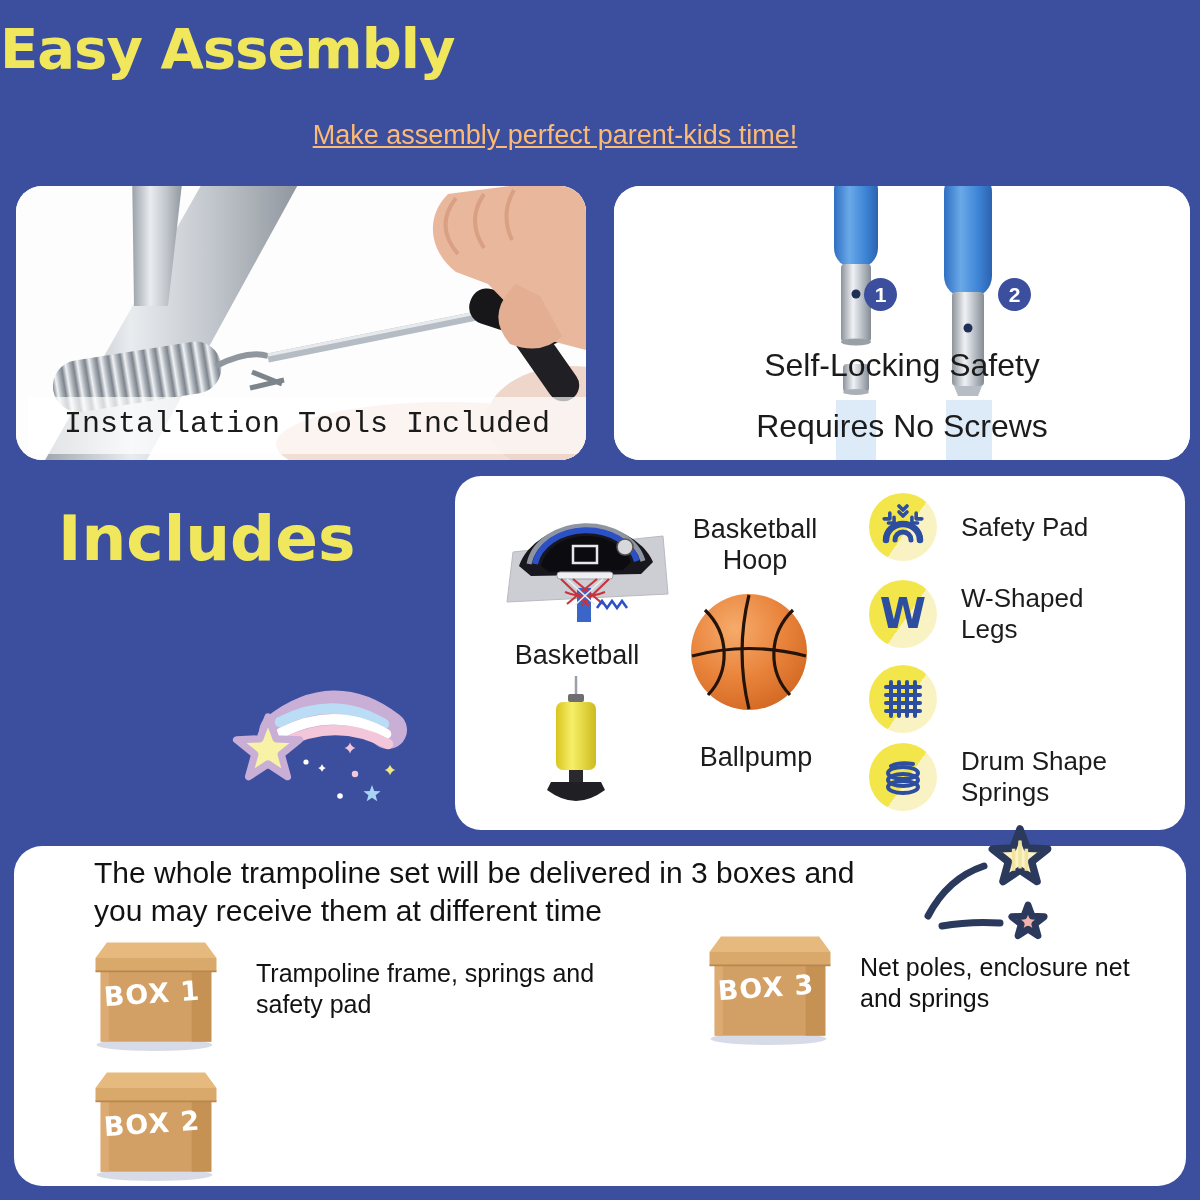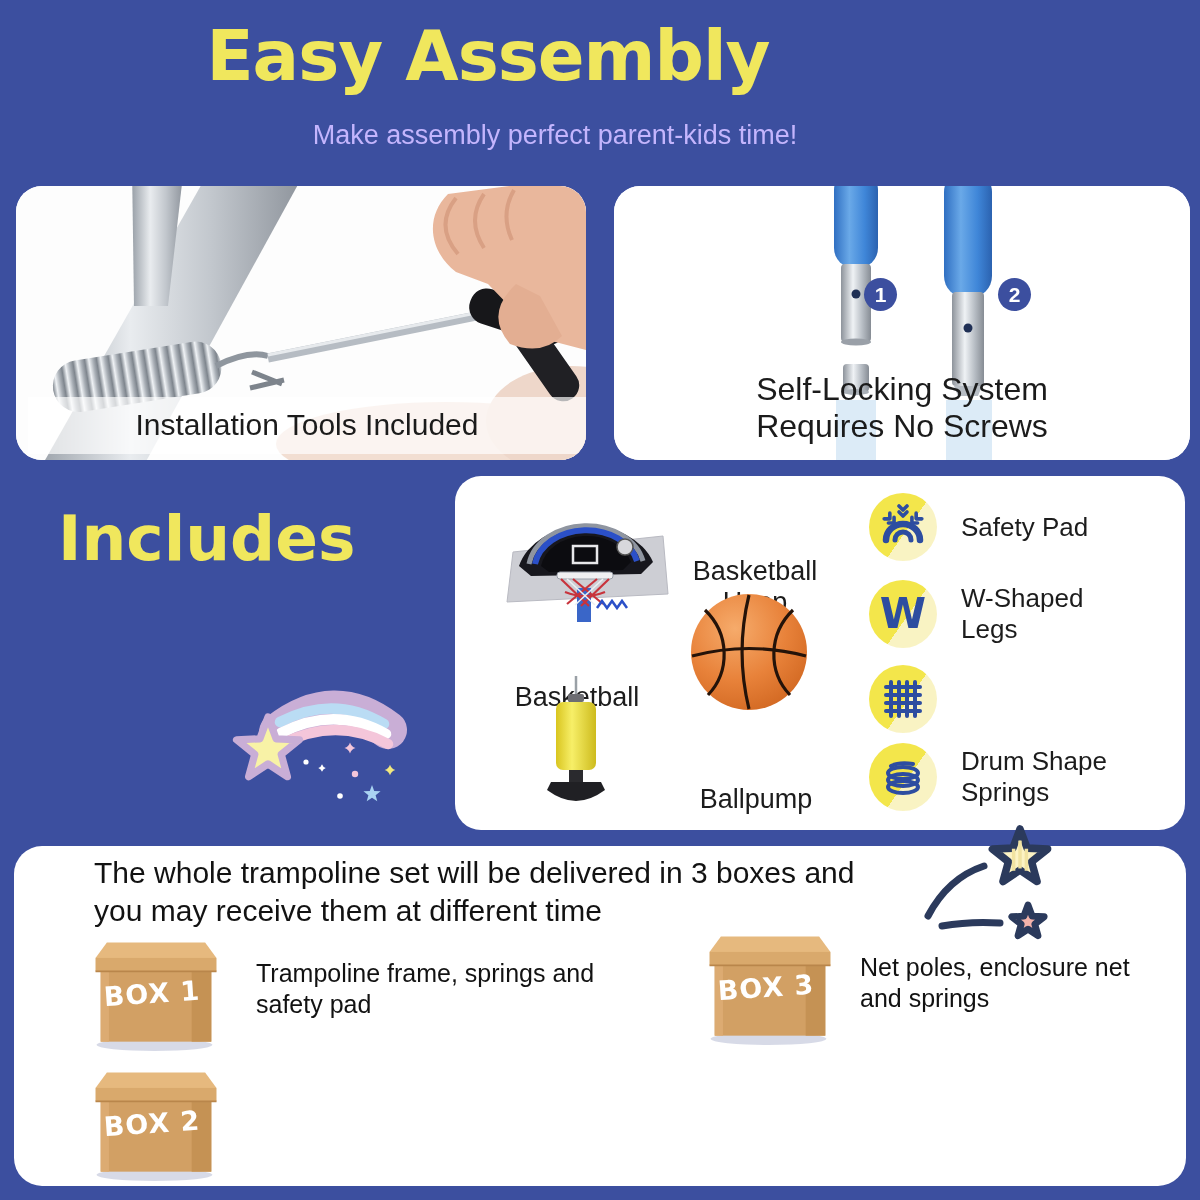--- a/index.html
+++ b/index.html
@@ -1,29 +1,29 @@
 <!DOCTYPE html>
 <html><head>
 <meta charset="utf-8">
 <style>
   html,body{margin:0;padding:0;width:1200px;height:1200px;background:#3c4f9f;
     font-family:"Liberation Sans",sans-serif;position:relative;overflow:hidden;}
   .abs{position:absolute;}
   .panel{position:absolute;background:#ffffff;border-radius:26px;overflow:hidden;}
-  .title{top:16px;left:0;width:976px;text-align:center;color:#f0e75d;
-    font-family:"DejaVu Sans",sans-serif;font-weight:800;font-size:69px;letter-spacing:-1px;}
-  .subtitle{top:120px;left:0;width:1110px;text-align:center;color:#c4b5fd;font-size:27px;}
+  .title{top:16px;left:0;width:976px;text-align:left;color:#f0e75d;
+    font-family:"DejaVu Sans",sans-serif;font-weight:800;font-size:56px;letter-spacing:-1px;}
+  .subtitle{top:120px;left:0;width:1110px;text-align:center;color:#fdba74;font-size:27px;text-decoration:underline;}
   .caption{color:#1b1b1b;font-size:30px;text-align:center;line-height:1.18;}
   .strip{position:absolute;left:12px;right:0;bottom:6px;padding:10px 16px 12px;
-    background:rgba(255,255,255,0.68);}
+    background:rgba(255,255,255,0.68);font-family:Liberation Mono, monospace;}
   .badge{position:absolute;width:33px;height:33px;border-radius:50%;background:#3c4f9f;
     color:#fff;font-size:21px;font-weight:700;display:flex;align-items:center;justify-content:center;}
   .bubble{color:#f0e75d;font-family:"DejaVu Sans",sans-serif;font-weight:800;
     font-size:63px;line-height:1.3;letter-spacing:0;}
-  .item-label{position:absolute;text-align:center;color:#1c1c1c;font-size:27px;line-height:1.16;margin-top:42px;}
+  .item-label{position:absolute;text-align:center;color:#1c1c1c;font-size:27px;line-height:1.16;}
   .feature{position:absolute;left:414px;display:flex;align-items:center;gap:24px;}
   .fi{width:68px;height:68px;border-radius:50%;flex:0 0 68px;
     background:linear-gradient(125deg,#f3e64b 55%,#f9f3c3 55%);
     display:flex;align-items:center;justify-content:center;}
   .flabel{color:#1c1c1c;font-size:26px;line-height:1.18;}
   .w-glyph{color:#2d4da0;font-size:42px;font-weight:700;font-family:"DejaVu Sans",sans-serif;line-height:1;}
   .heading{color:#121212;font-size:30px;line-height:1.28;}
   .desc{position:absolute;color:#121212;font-size:25px;line-height:1.24;}
   .box-fig{position:absolute;width:140px;height:122px;}
   .box-name{position:absolute;left:0;top:48px;width:132px;text-align:center;color:#fff;
@@ -109,22 +109,22 @@
     <g>
       <rect x="330" y="-16" width="48" height="128" rx="22" fill="url(#foam)"></rect>
       <rect x="338" y="106" width="32" height="94" rx="4" fill="url(#met2)"></rect>
       <circle cx="354" cy="142" r="4.5" fill="#1f2f55"></circle>
       <path d="M340,200 h28 l-4,10 h-20 Z" fill="#b7bdc4"></path>
     </g>
   </svg>
   <div class="badge" style="left:250px;top:92px;">1</div>
   <div class="badge" style="left:384px;top:92px;">2</div>
   <div style="position:absolute;left:0;bottom:14px;width:576px;">
-    <div class="caption" style="font-size:32px;">Self-Locking System</div>
-    <div class="caption" style="font-size:32px;">Requires No Screws</div>
+    <div class="caption" style="font-size:32px;">Self-Locking Safety</div>
+    <div class="caption" style="font-size:32px;margin-top:24px;">Requires No Screws</div>
   </div>
 </div>
 
 <div class="abs" style="left:58px;top:498px;">
   <div class="bubble">Includes</div>
 </div>
 
 <svg class="abs" style="left:222px;top:686px;" width="205" height="130" viewBox="0 0 205 130">
   <path d="M56,46 Q112,2 166,44" stroke="#c9aed6" stroke-width="38" fill="none" stroke-linecap="round"></path>
   <path d="M58,36 Q112,8 162,38" stroke="#badcf4" stroke-width="10.5" fill="none" stroke-linecap="round"></path>

